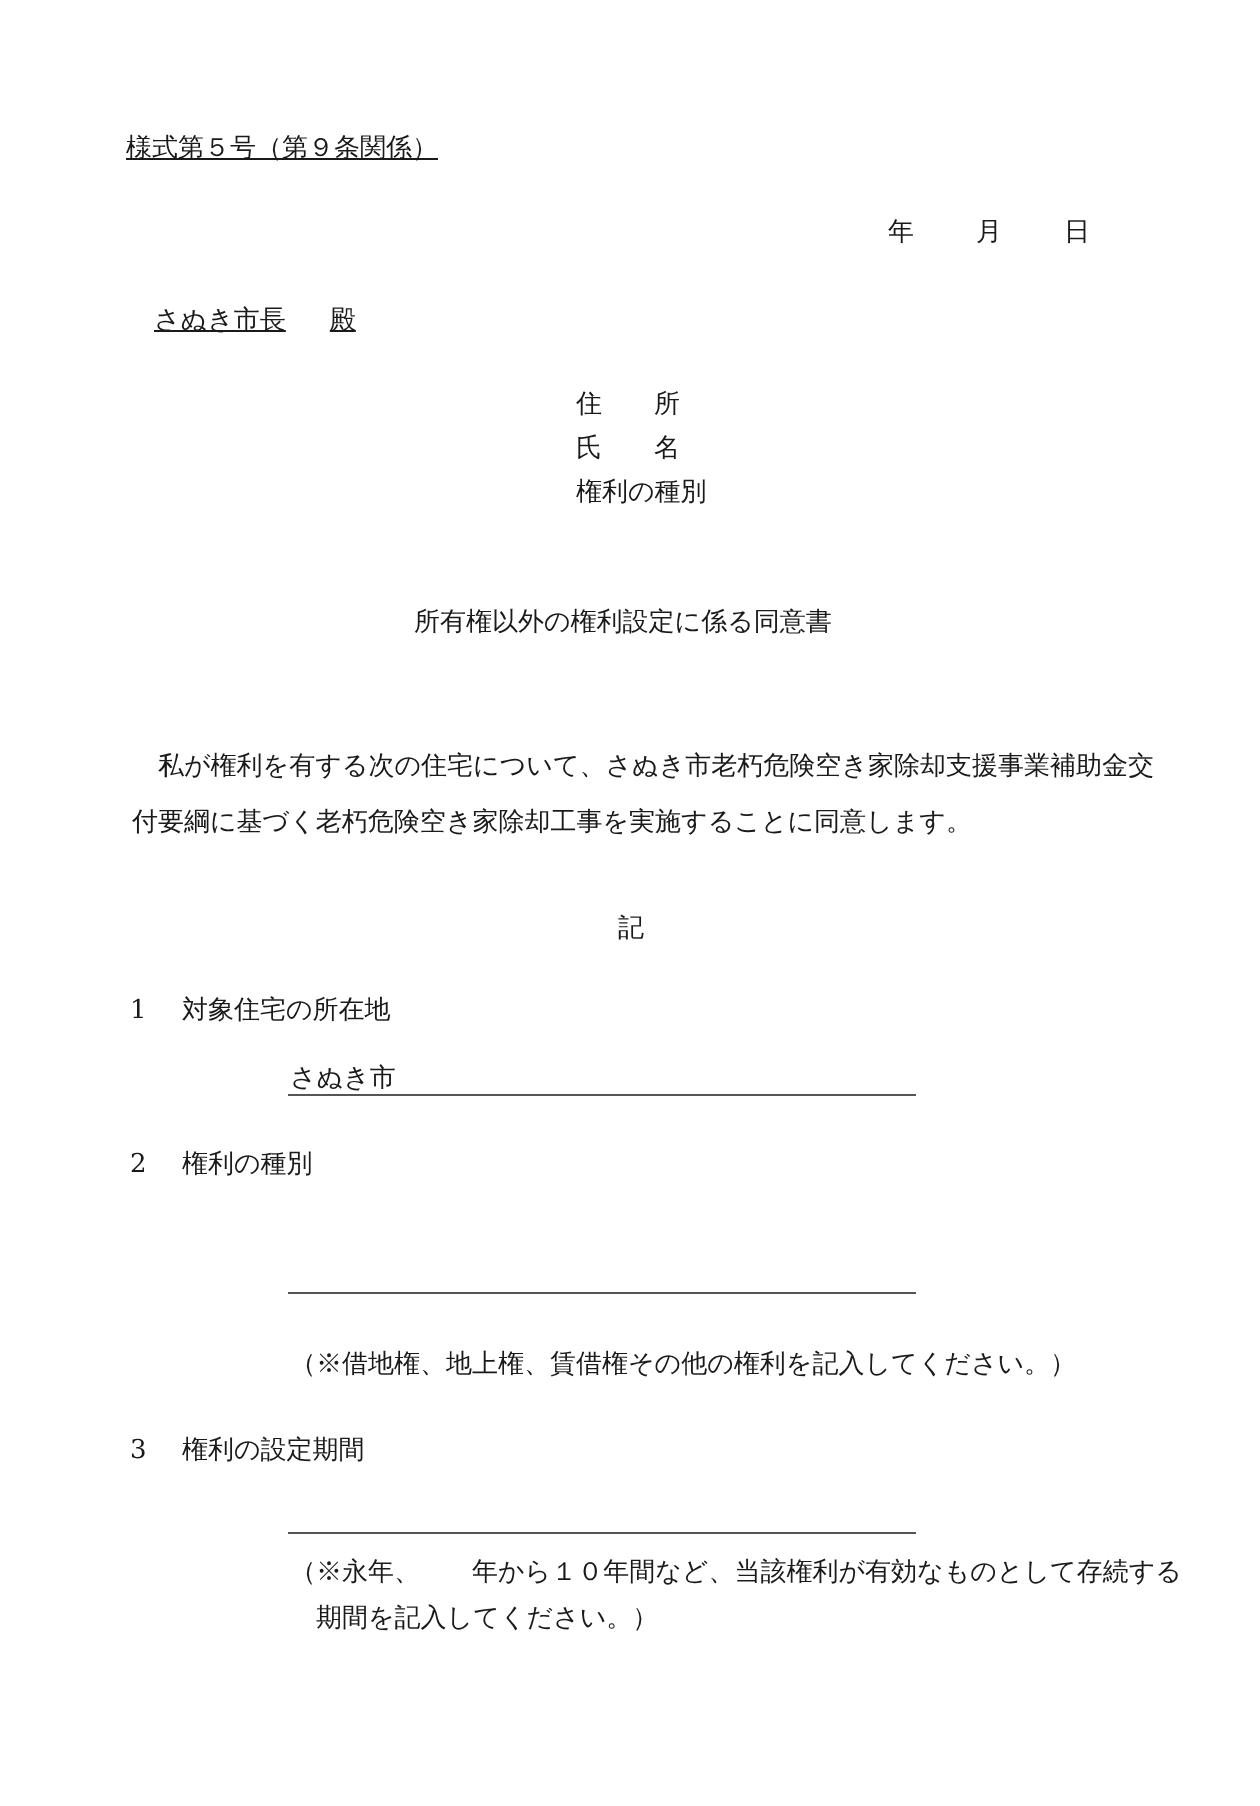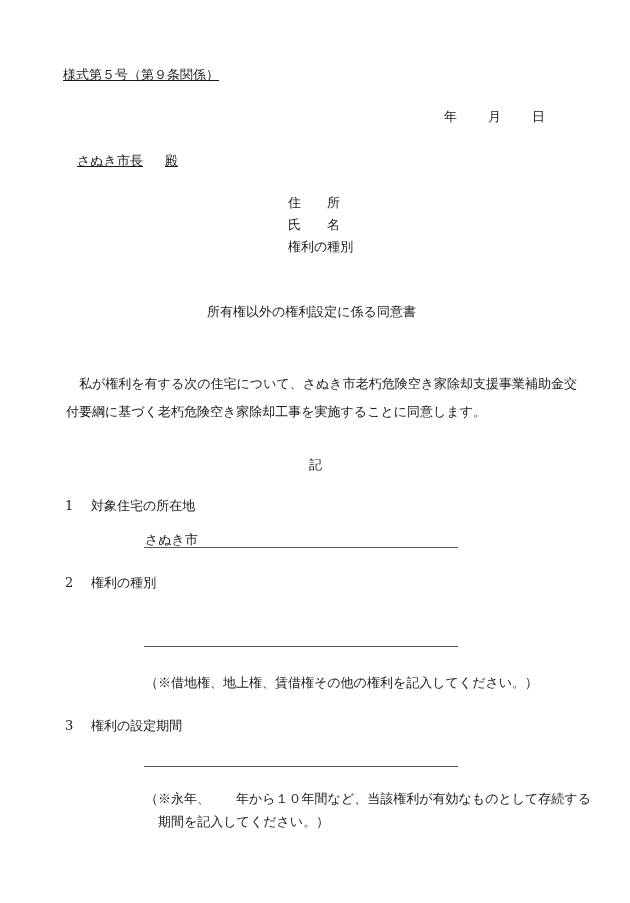--- a/index.html
+++ b/index.html
@@ -51,21 +51,21 @@
       width: 314px;
       height: 0;
       border-top: 1px solid #555555;
     }
     .ul1 { top: 547px; }
     .ul2 { top: 646px; }
     .ul3 { top: 766px; }
     .field-value { left: 145px; top: 533px; }
     .note { left: 145px; white-space: normal; line-height: 23px; }
     .note2 { top: 655px; margin-top: 16px; }
-    .note3 { top: 775px; width: 440px; padding-left: 13px; text-indent: -13px; margin-top: 12px; }
+    .note3 { top: 775px; width: 440px; padding-left: 13px; text-indent: -13px; }
   </style>
 </head>
 <body>
 
 <div class="abs form-number">様式第５号（第９条関係）</div>
 
 <div class="abs date-row">
   <span class="date-year">年</span>
   <span class="date-month">月</span>
   <span class="date-day">日</span>

